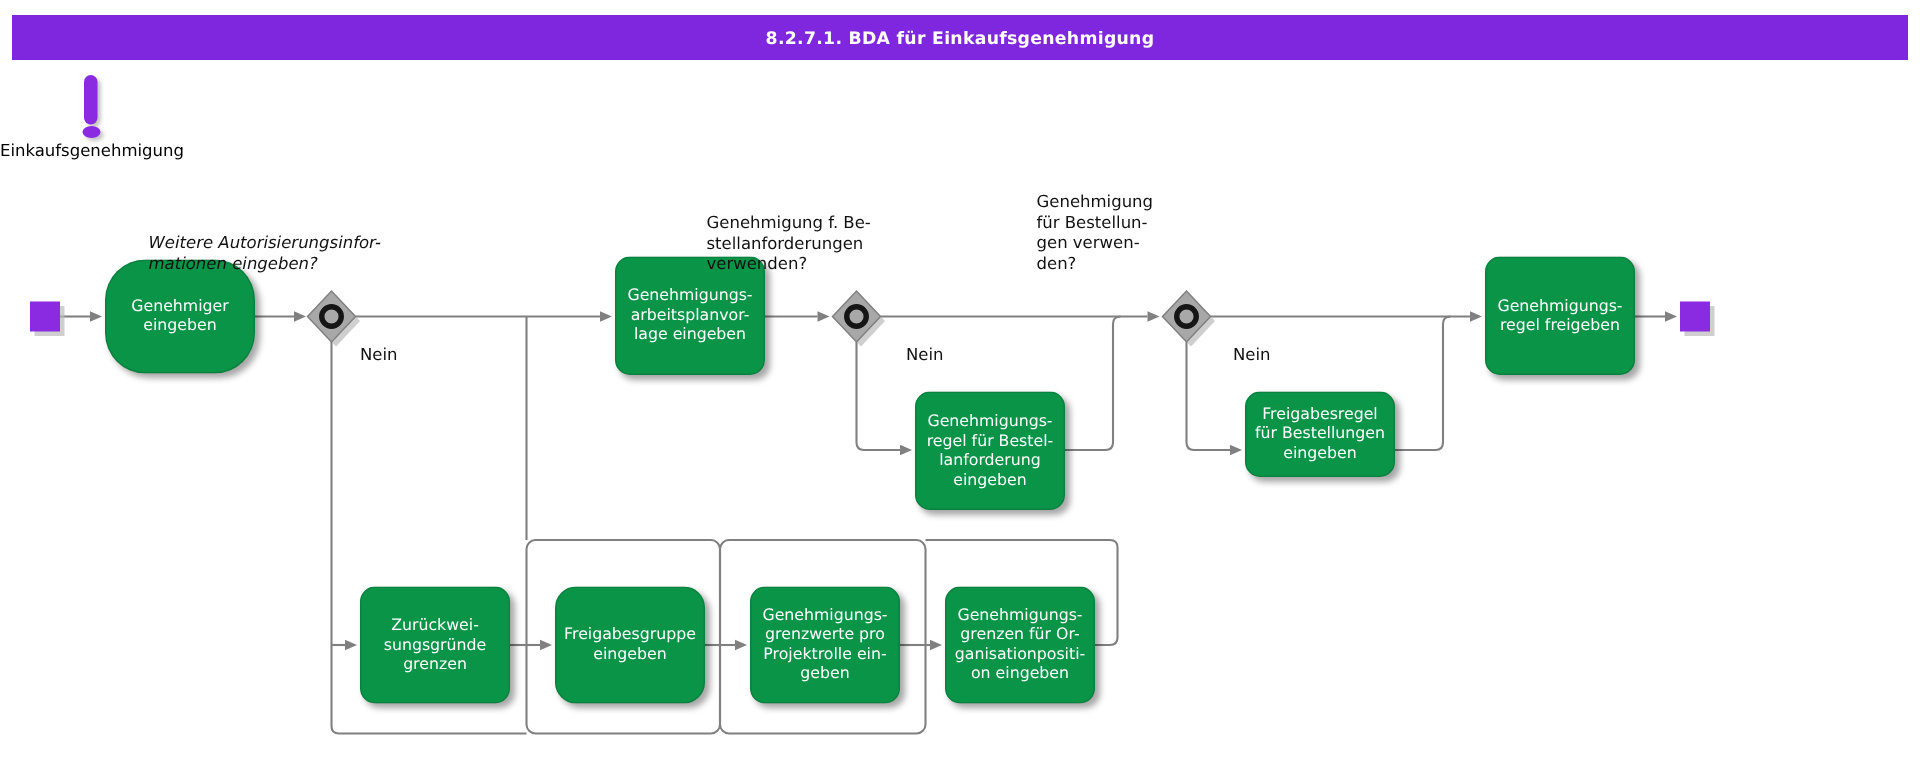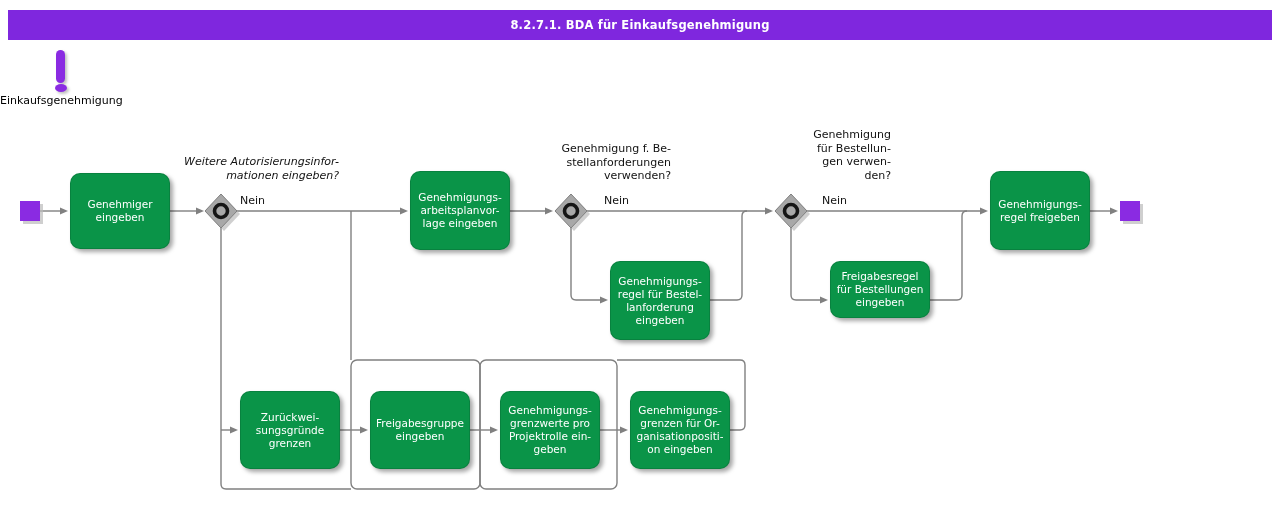--- a/index.html
+++ b/index.html
@@ -26,25 +26,25 @@
   }
   svg.wires{position:absolute;left:0;top:0;}
   .activity{
     position:absolute;width:100px;border-radius:10px;background:#0A9448;
     color:#fff;display:flex;align-items:center;justify-content:center;text-align:center;
     font-size:10.5px;line-height:13px;white-space:pre-line;
     box-shadow:3px 3px 4px rgba(0,0,0,.35);border:1px solid rgba(0,0,0,.12);
     box-sizing:border-box;
   }
   .question{
-    position:absolute;text-align:right;font-size:11px;line-height:13.5px;
+    position:absolute;text-align:left;font-size:11px;line-height:13.5px;
     color:#111;white-space:pre-line;
   }
   .branch{
-    position:absolute;font-size:11px;color:#111;white-space:nowrap;
+    position:absolute;font-size:11px;color:#111;white-space:nowrap;margin-top:36px;
   }
 </style>
 </head>
 <body>
 
 <div id="stage">
 
   <div class="titlebar">
     <span>8.2.7.1. BDA für Einkaufsgenehmigung</span>
   </div>
@@ -114,21 +114,21 @@
       <polygon points="558,214 574,197 590,214 574,231" fill="#BBBBBB" opacity="0.7"></polygon>
       <polygon points="555,211 571,194 587,211 571,228" fill="#A8A8A8" stroke="#808080" stroke-width="1"></polygon>
       <circle cx="571" cy="211" r="6.5" fill="none" stroke="#151515" stroke-width="3.6"></circle>
 
       <polygon points="778,214 794,197 810,214 794,231" fill="#BBBBBB" opacity="0.7"></polygon>
       <polygon points="775,211 791,194 807,211 791,228" fill="#A8A8A8" stroke="#808080" stroke-width="1"></polygon>
       <circle cx="791" cy="211" r="6.5" fill="none" stroke="#151515" stroke-width="3.6"></circle>
     </g>
   </svg>
 
-  <div class="activity" style="left:70px;top:173px;height:76px;">Genehmiger
+  <div class="activity" style="left:70px;top:173px;height:76px;border-radius:27px;">Genehmiger
 eingeben</div>
 
   <div class="activity" style="left:410px;top:171px;height:79px;">Genehmigungs-
 arbeitsplanvor-
 lage eingeben</div>
 
   <div class="activity" style="left:610px;top:261px;height:79px;">Genehmigungs-
 regel für Bestel-
 lanforderung
 eingeben</div>
@@ -137,21 +137,21 @@
 für Bestellungen
 eingeben</div>
 
   <div class="activity" style="left:990px;top:171px;height:79px;">Genehmigungs-
 regel freigeben</div>
 
   <div class="activity" style="left:240px;top:391px;height:78px;">Zurückwei-
 sungsgründe
 grenzen</div>
 
-  <div class="activity" style="left:370px;top:391px;height:78px;">Freigabesgruppe
+  <div class="activity" style="left:370px;top:391px;height:78px;border-radius:14px;">Freigabesgruppe
 eingeben</div>
 
   <div class="activity" style="left:500px;top:391px;height:78px;">Genehmigungs-
 grenzwerte pro
 Projektrolle ein-
 geben</div>
 
   <div class="activity" style="left:630px;top:391px;height:78px;">Genehmigungs-
 grenzen für Or-
 ganisationpositi-

